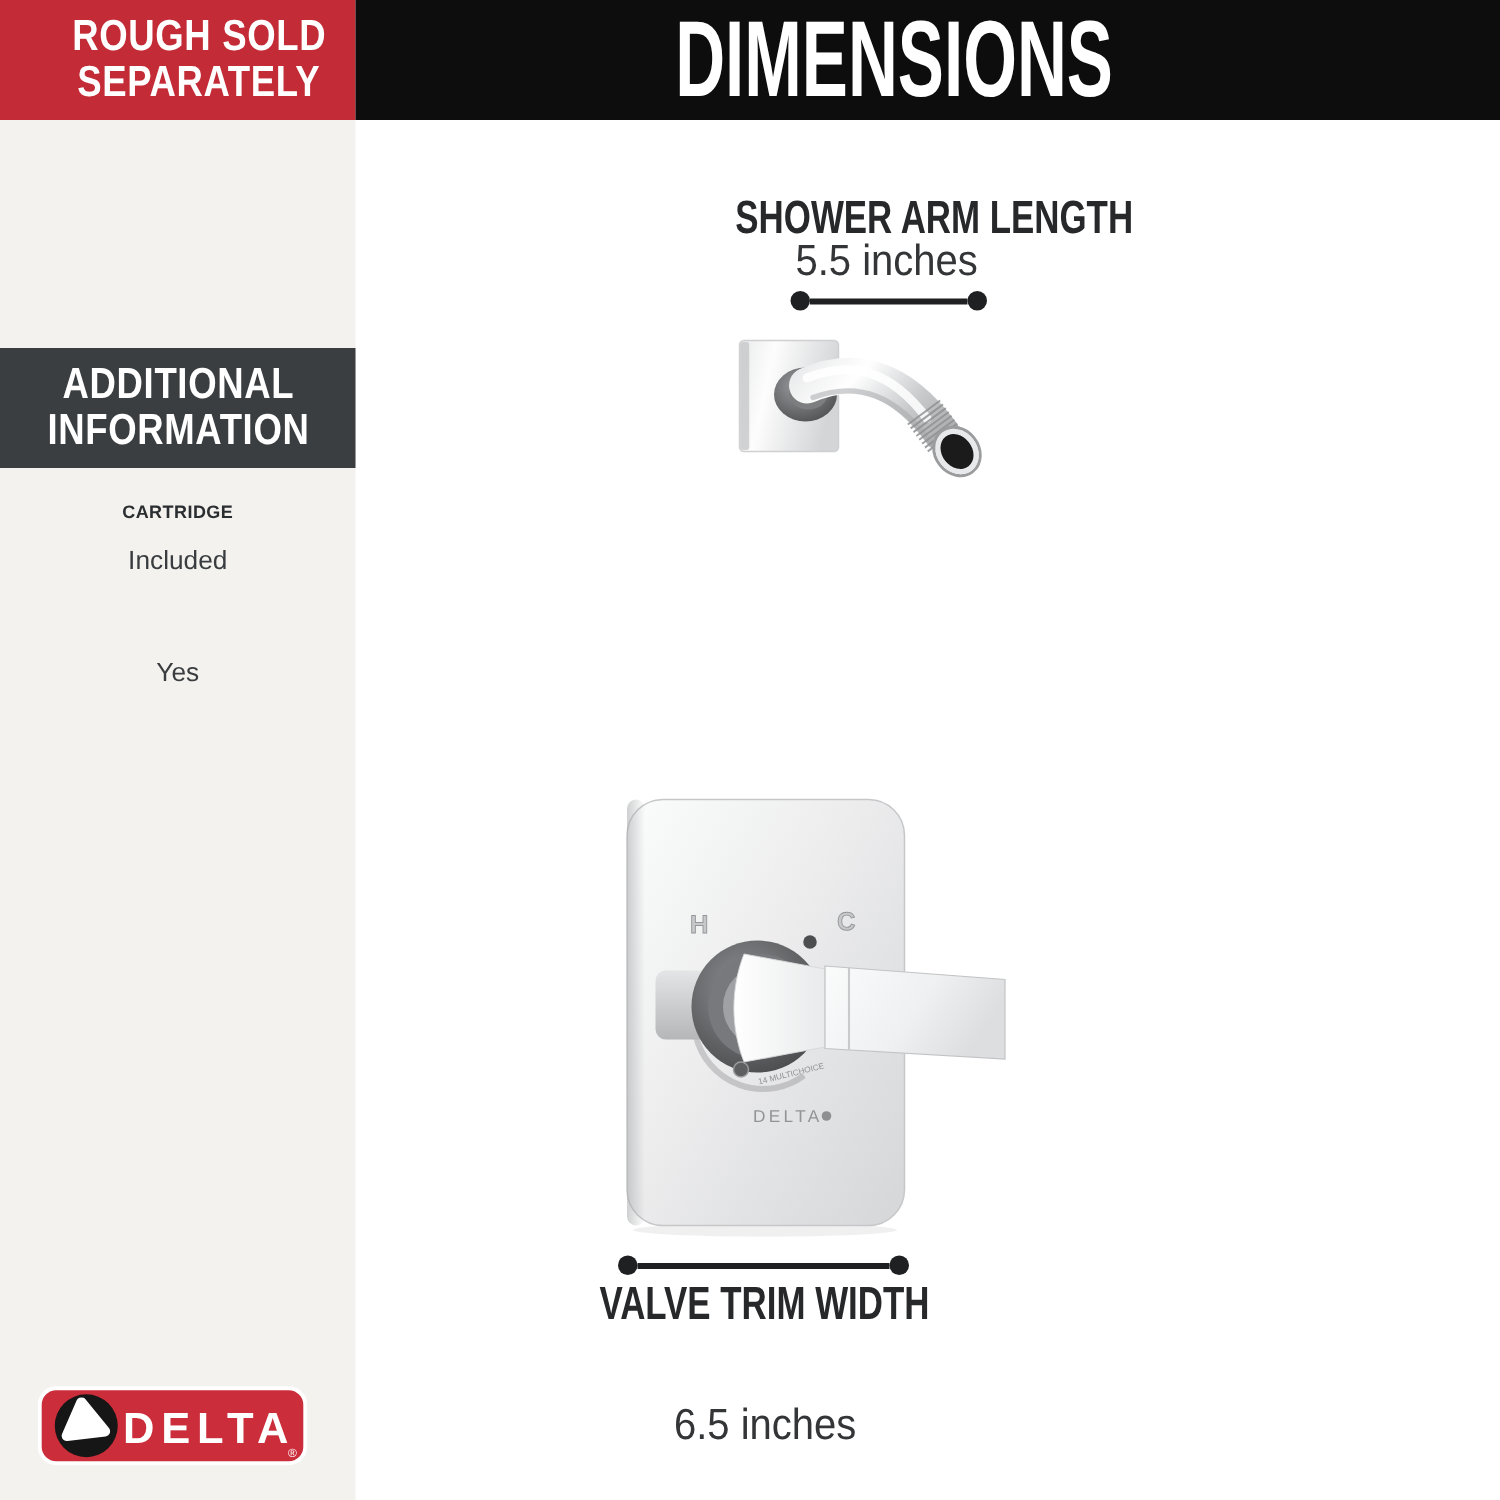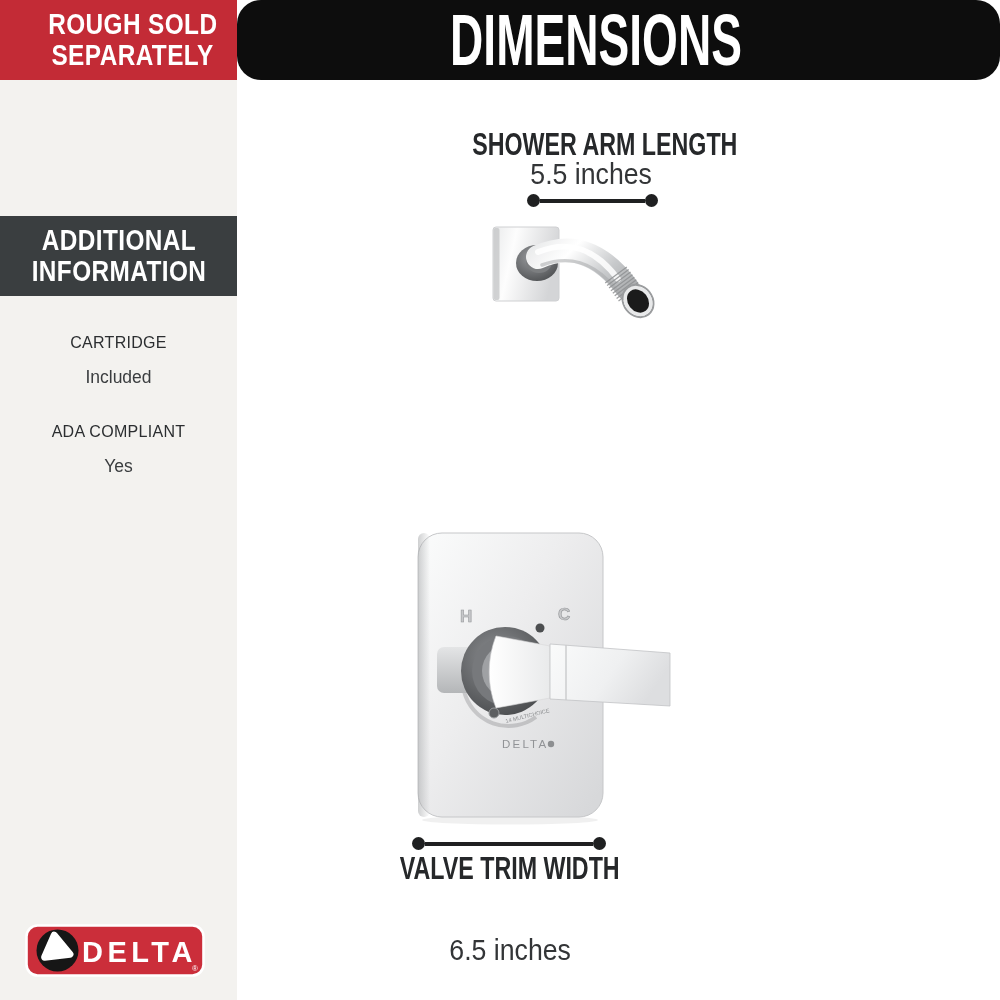--- a/index.html
+++ b/index.html
@@ -13,43 +13,43 @@
   .cx84 { transform:scaleX(.84); }
   .cx92 { transform:scaleX(.92); }
 
   
   .sidebar { left:0; top:0; width:237px; height:1000px; background:var(--sidebar-bg); }
 
   .banner { left:0; width:237px; height:80px; display:flex; flex-direction:column;
             align-items:center; justify-content:center; color:#fff; text-align:center; }
   .banner .banner-line { font-size:29px; font-weight:700; line-height:31px; letter-spacing:.5px; }
   .red-banner  { top:0;   background:var(--red);padding-left:28px; }
-  .dark-banner { top:216px; background:var(--dark-gray);justify-content:center; }
+  .dark-banner { top:232px; background:var(--dark-gray);justify-content:center; }
 
   .purchase-note { left:0; top:104px; width:237px; text-align:center;
                    font-size:19px; line-height:26px; color:var(--text-dark); }
   .purchase-note sup { font-size:11px; }
 
   .info-pair { left:0; width:237px; text-align:center; color:var(--text-dark); }
-  .info-label { font-size:16px; font-weight:400; letter-spacing:.3px; color:#2b2e30; }
+  .info-label { font-size:12px; font-weight:700; letter-spacing:.3px; color:#2b2e30; }
   .info-value { font-size:17.5px; margin-top:15px; }
   .info-cartridge { top:334px; }
   .info-ada { top:423px; }
 
   .brand-logo { left:25px; top:924px; width:180px; height:53px; }
 
   
   .header-black { left:237px; top:0; width:763px; height:80px; background:var(--header-black);
-                  display:flex; align-items:center; justify-content:center; padding-right:44px;border-radius:24px; }
+                  display:flex; align-items:center; justify-content:center; padding-right:44px; }
   .header-black .hd { color:#fff; font-size:72px; font-weight:700; letter-spacing:0; line-height:80px; }
 
   .sec-title { font-size:31px; font-weight:700; color:#26282a; text-align:center; }
   .sec-value { font-size:29px; font-weight:400; color:#333537; text-align:center; }
 
-  .shower-title { left:428px; top:127px; width:322px; }
+  .shower-title { left:446px; top:127px; width:322px; }
   .shower-value { left:430px; top:158px; width:322px; }
   .valve-title  { left:349px; top:851px; width:322px; }
   .valve-value  { left:349px; top:934px; width:322px; }
 
   .dimline { display:flex; align-items:center; height:13px; }
   .dimline .dot { width:13px; height:13px; border-radius:50%; background:var(--line-black); }
   .dimline .bar { flex:1; height:4px; background:var(--line-black); }
   .dimline-shower { left:527px; top:194px; width:131px; }
   .dimline-valve  { left:412px; top:837px; width:194px; }
 
@@ -73,21 +73,20 @@
     <div class="banner-line"><span class="cond cx84">ADDITIONAL</span></div>
     <div class="banner-line"><span class="cond cx84">INFORMATION</span></div>
   </div>
 
   <div class="abs info-pair info-cartridge">
     <div class="info-label">CARTRIDGE</div>
     <div class="info-value">Included</div>
   </div>
 
   <div class="abs info-pair info-ada">
-    <div class="info-label">ADA COMPLIANT</div>
     <div class="info-value">Yes</div>
   </div>
 
   <svg class="abs brand-logo" viewBox="0 0 180 53">
     <rect x="1.5" y="1.5" width="177" height="50" rx="11" style="fill:var(--logo-red)" stroke="#ffffff" stroke-width="2.6"></rect>
     <circle cx="32.5" cy="26.5" r="21" fill="#161616"></circle>
     <path d="M18 29 L34 11 L43 34 Z" fill="#ffffff" stroke="#ffffff" stroke-width="7" stroke-linejoin="round" transform="rotate(-18 32 26)"></path>
     <text x="57" y="38" font-size="29" font-weight="700" letter-spacing="4.5" fill="#ffffff">DELTA</text>
     <text x="167" y="47" font-size="8" fill="#ffffff">®</text>
   </svg>

